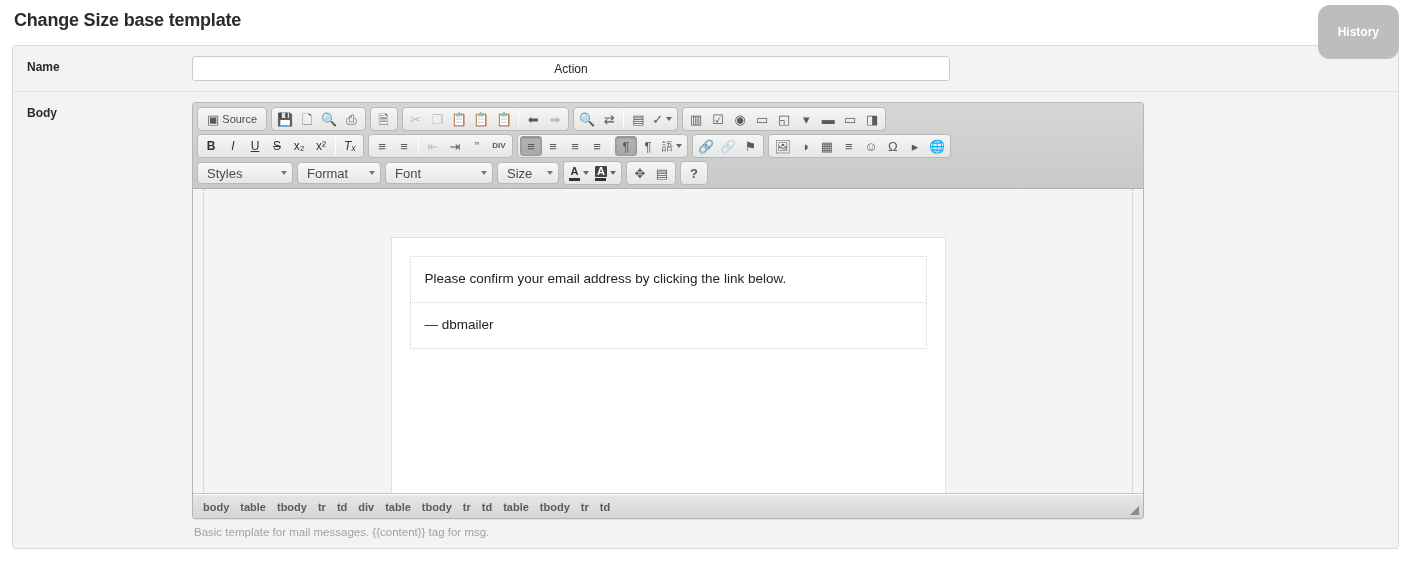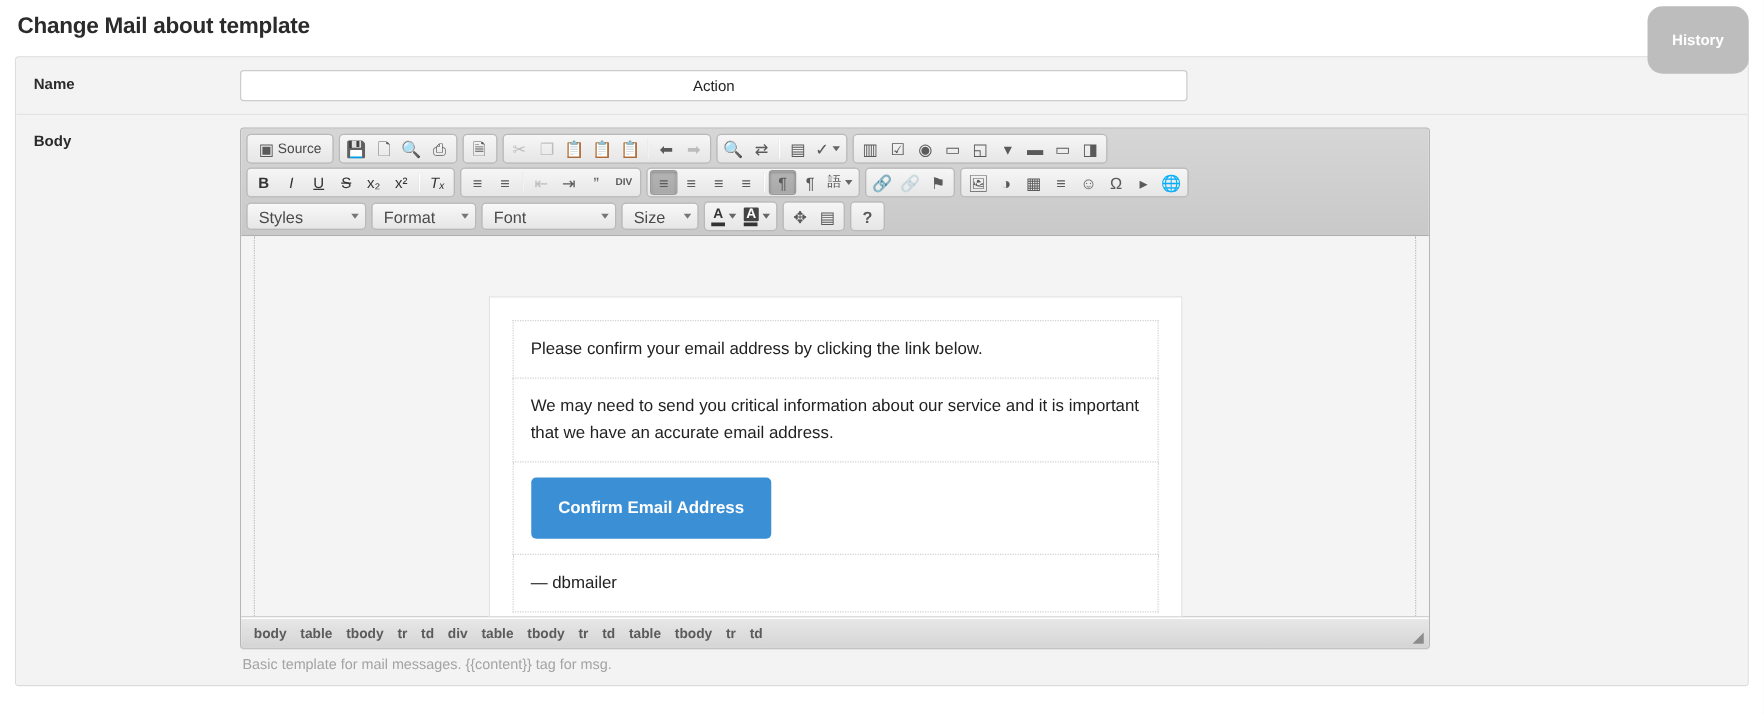--- a/index.html
+++ b/index.html
@@ -257,21 +257,21 @@
     font-size:11.5px;
     color:#a3a3a3;
     margin-top:7px;
     padding-left:2px;
   }
 </style>
 </head>
 <body>
 
 <div class="page-header">
-  <h1 class="page-title">Change Mail about template</h1>
+  <h1 class="page-title">Change Size base template</h1>
   <button class="history-btn">History</button>
 </div>
 
 <div class="module">
 
   <div class="form-row">
     <div class="row-label">Name</div>
     <div class="row-field">
       <input class="text-input" type="text" value="Action" style="">
     </div>
@@ -543,28 +543,20 @@
           </div>
         </div>
 
         <div class="cke-contents">
           <div class="mail-outer">
             <div class="mail-card">
               <table class="mail-table">
                 <tbody>
                   <tr>
                     <td>Please confirm your email address by clicking the link below.</td>
-                  </tr>
-                  <tr>
-                    <td>We may need to send you critical information about our service and it is important that we have an accurate email address.</td>
-                  </tr>
-                  <tr>
-                    <td>
-                      <span class="cta">Confirm Email Address</span>
-                    </td>
                   </tr>
                   <tr>
                     <td class="sig">— dbmailer</td>
                   </tr>
                 </tbody>
               </table>
             </div>
           </div>
         </div>
 

